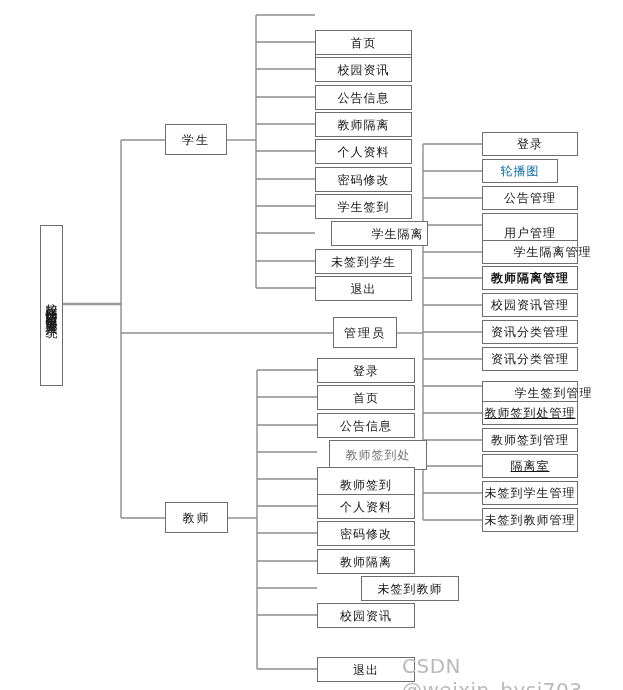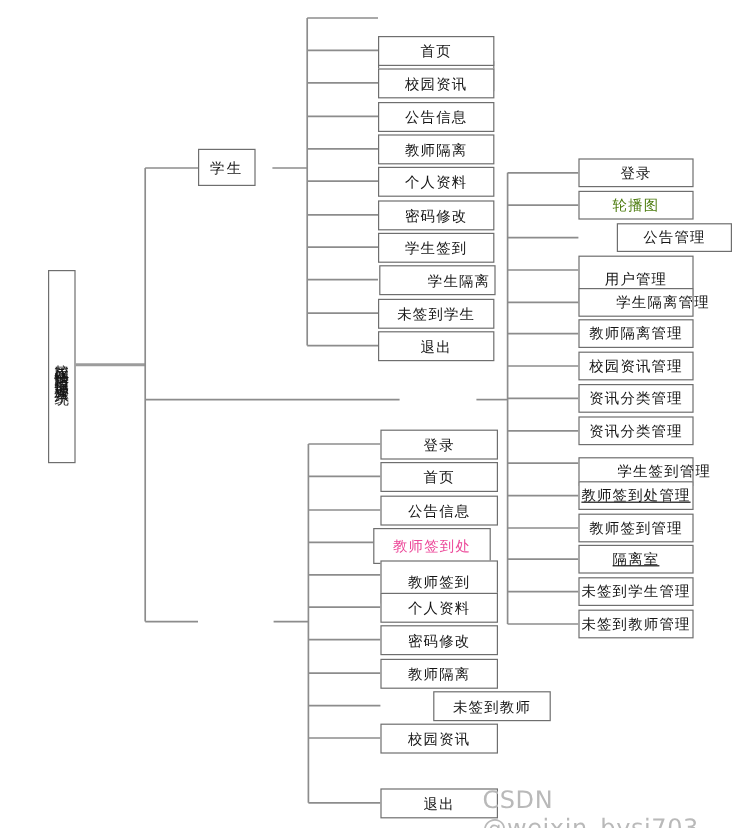--- a/index.html
+++ b/index.html
@@ -79,53 +79,55 @@
       <line x1="257" y1="506" x2="317" y2="506" stroke="#8c8c8c" stroke-width="1.4"></line>
       <line x1="257" y1="533" x2="317" y2="533" stroke="#8c8c8c" stroke-width="1.4"></line>
       <line x1="257" y1="561" x2="317" y2="561" stroke="#8c8c8c" stroke-width="1.4"></line>
       <line x1="257" y1="588" x2="317" y2="588" stroke="#8c8c8c" stroke-width="1.4"></line>
       <line x1="257" y1="615" x2="317" y2="615" stroke="#8c8c8c" stroke-width="1.4"></line>
       <line x1="257" y1="669" x2="317" y2="669" stroke="#8c8c8c" stroke-width="1.4"></line>
     </svg>
 
   <div class="node root-node" style="left: 40px; top: 225px; width: 23px; height: 161px; border-color: rgb(110, 110, 110); color: rgb(21, 21, 21);">校园疫情防控信息管理系统</div>
 
-  <div class="node branch-node" id="branch-0" style="left: 165px; top: 124px; width: 48px; height: 31px; border-color: rgb(110, 110, 110); color: rgb(21, 21, 21);">学生</div>
+  <div class="node branch-node" id="branch-0" style="left: 165px; top: 124px; width: 62px; height: 31px; border-color: rgb(110, 110, 110); color: rgb(21, 21, 21);">学生</div>
+  <div class="node branch-node" id="branch-1" style="left: 333px; top: 317px; width: 64px; height: 31px; border-color: rgb(110, 110, 110); color: rgb(21, 21, 21);">管理员</div>
+  <div class="node branch-node" id="branch-2" style="left: 165px; top: 502px; width: 63px; height: 31px; border-color: rgb(110, 110, 110); color: rgb(21, 21, 21);">教师</div>
 
   <div id="leaves">
       <div class="node leaf-node" style="left: 315px; top: 3px; width: 97px; height: 25px; border-color: rgb(110, 110, 110); color: rgb(21, 21, 21); margin-top: 48px;">注册登录</div>
       <div class="node leaf-node" style="left: 315px; top: 30px; width: 97px; height: 25px; border-color: rgb(110, 110, 110); color: rgb(21, 21, 21);">首页</div>
       <div class="node leaf-node" style="left: 315px; top: 57px; width: 97px; height: 25px; border-color: rgb(110, 110, 110); color: rgb(21, 21, 21);">校园资讯</div>
       <div class="node leaf-node" style="left: 315px; top: 85px; width: 97px; height: 25px; border-color: rgb(110, 110, 110); color: rgb(21, 21, 21);">公告信息</div>
       <div class="node leaf-node" style="left: 315px; top: 112px; width: 97px; height: 25px; border-color: rgb(110, 110, 110); color: rgb(21, 21, 21);">教师隔离</div>
       <div class="node leaf-node" style="left: 315px; top: 139px; width: 97px; height: 25px; border-color: rgb(110, 110, 110); color: rgb(21, 21, 21);">个人资料</div>
       <div class="node leaf-node" style="left: 315px; top: 167px; width: 97px; height: 25px; border-color: rgb(110, 110, 110); color: rgb(21, 21, 21);">密码修改</div>
       <div class="node leaf-node" style="left: 315px; top: 194px; width: 97px; height: 25px; border-color: rgb(110, 110, 110); color: rgb(21, 21, 21);">学生签到</div>
-      <div class="node leaf-node" style="left: 316px; top: 221px; width: 97px; height: 25px; border-color: rgb(110, 110, 110); color: rgb(21, 21, 21); padding-left: 36px;">学生隔离</div>
+      <div class="node leaf-node" style="left: 331px; top: 221px; width: 97px; height: 25px; border-color: rgb(110, 110, 110); color: rgb(21, 21, 21); padding-left: 36px;">学生隔离</div>
       <div class="node leaf-node" style="left: 315px; top: 249px; width: 97px; height: 25px; border-color: rgb(110, 110, 110); color: rgb(21, 21, 21);">未签到学生</div>
       <div class="node leaf-node" style="left: 315px; top: 276px; width: 97px; height: 25px; border-color: rgb(110, 110, 110); color: rgb(21, 21, 21);">退出</div>
       <div class="node leaf-node" style="left: 482px; top: 132px; width: 96px; height: 24px; border-color: rgb(110, 110, 110); color: rgb(21, 21, 21);">登录</div>
-      <div class="node leaf-node" style="left: 482px; top: 159px; width: 96px; height: 24px; border-color: rgb(110, 110, 110); color: #4d7c0f;">轮播图</div>
-      <div class="node leaf-node" style="left: 482px; top: 186px; width: 96px; height: 24px; border-color: rgb(110, 110, 110); color: rgb(21, 21, 21); margin-left: 32px;">公告管理</div>
+      <div class="node leaf-node" style="left: 482px; top: 159px; width: 76px; height: 24px; border-color: rgb(110, 110, 110); color: #0369a1;">轮播图</div>
+      <div class="node leaf-node" style="left: 482px; top: 186px; width: 96px; height: 24px; border-color: rgb(110, 110, 110); color: rgb(21, 21, 21);">公告管理</div>
       <div class="node leaf-node" style="left: 482px; top: 213px; width: 96px; height: 40px; border-color: rgb(110, 110, 110); color: rgb(21, 21, 21);">用户管理</div>
       <div class="node leaf-node" style="left: 482px; top: 240px; width: 96px; height: 24px; border-color: rgb(110, 110, 110); color: rgb(21, 21, 21); padding-left: 45px;">学生隔离管理</div>
-      <div class="node leaf-node" style="left: 482px; top: 266px; width: 96px; height: 24px; border-color: rgb(110, 110, 110); color: rgb(21, 21, 21);">教师隔离管理</div>
+      <div class="node leaf-node" style="left: 482px; top: 266px; width: 96px; height: 24px; border-color: rgb(110, 110, 110); color: rgb(21, 21, 21); font-weight: bold;">教师隔离管理</div>
       <div class="node leaf-node" style="left: 482px; top: 293px; width: 96px; height: 24px; border-color: rgb(110, 110, 110); color: rgb(21, 21, 21);">校园资讯管理</div>
       <div class="node leaf-node" style="left: 482px; top: 320px; width: 96px; height: 24px; border-color: rgb(110, 110, 110); color: rgb(21, 21, 21);">资讯分类管理</div>
       <div class="node leaf-node" style="left: 482px; top: 347px; width: 96px; height: 24px; border-color: rgb(110, 110, 110); color: rgb(21, 21, 21);">资讯分类管理</div>
       <div class="node leaf-node" style="left: 482px; top: 381px; width: 96px; height: 24px; border-color: rgb(110, 110, 110); color: rgb(21, 21, 21); padding-left: 47px;">学生签到管理</div>
       <div class="node leaf-node" style="left: 482px; top: 401px; width: 96px; height: 24px; border-color: rgb(110, 110, 110); color: rgb(21, 21, 21); text-decoration: underline;">教师签到处管理</div>
       <div class="node leaf-node" style="left: 482px; top: 428px; width: 96px; height: 24px; border-color: rgb(110, 110, 110); color: rgb(21, 21, 21);">教师签到管理</div>
       <div class="node leaf-node" style="left: 482px; top: 454px; width: 96px; height: 24px; border-color: rgb(110, 110, 110); color: rgb(21, 21, 21); text-decoration: underline;">隔离室</div>
       <div class="node leaf-node" style="left: 482px; top: 481px; width: 96px; height: 24px; border-color: rgb(110, 110, 110); color: rgb(21, 21, 21);">未签到学生管理</div>
       <div class="node leaf-node" style="left: 482px; top: 508px; width: 96px; height: 24px; border-color: rgb(110, 110, 110); color: rgb(21, 21, 21);">未签到教师管理</div>
       <div class="node leaf-node" style="left: 317px; top: 358px; width: 98px; height: 25px; border-color: rgb(110, 110, 110); color: rgb(21, 21, 21);">登录</div>
       <div class="node leaf-node" style="left: 317px; top: 385px; width: 98px; height: 25px; border-color: rgb(110, 110, 110); color: rgb(21, 21, 21);">首页</div>
       <div class="node leaf-node" style="left: 317px; top: 413px; width: 98px; height: 25px; border-color: rgb(110, 110, 110); color: rgb(21, 21, 21);">公告信息</div>
-      <div class="node leaf-node" style="left: 311px; top: 440px; width: 98px; height: 30px; border-color: rgb(110, 110, 110); color: #ec4899;">教师签到处</div>
+      <div class="node leaf-node" style="left: 329px; top: 440px; width: 98px; height: 30px; border-color: rgb(110, 110, 110); color: #737373;">教师签到处</div>
       <div class="node leaf-node" style="left: 317px; top: 467px; width: 98px; height: 36px; border-color: rgb(110, 110, 110); color: rgb(21, 21, 21);">教师签到</div>
       <div class="node leaf-node" style="left: 317px; top: 494px; width: 98px; height: 25px; border-color: rgb(110, 110, 110); color: rgb(21, 21, 21);">个人资料</div>
       <div class="node leaf-node" style="left: 317px; top: 521px; width: 98px; height: 25px; border-color: rgb(110, 110, 110); color: rgb(21, 21, 21);">密码修改</div>
       <div class="node leaf-node" style="left: 317px; top: 549px; width: 98px; height: 25px; border-color: rgb(110, 110, 110); color: rgb(21, 21, 21);">教师隔离</div>
       <div class="node leaf-node" style="left: 317px; top: 576px; width: 98px; height: 25px; border-color: rgb(110, 110, 110); color: rgb(21, 21, 21); margin-left: 44px;">未签到教师</div>
       <div class="node leaf-node" style="left: 317px; top: 603px; width: 98px; height: 25px; border-color: rgb(110, 110, 110); color: rgb(21, 21, 21);">校园资讯</div>
       <div class="node leaf-node" style="left: 317px; top: 657px; width: 98px; height: 25px; border-color: rgb(110, 110, 110); color: rgb(21, 21, 21);">退出</div>
     </div>
 
   <div class="watermark" style="color: rgb(185, 185, 185);">CSDN @weixin_bysj703</div>

